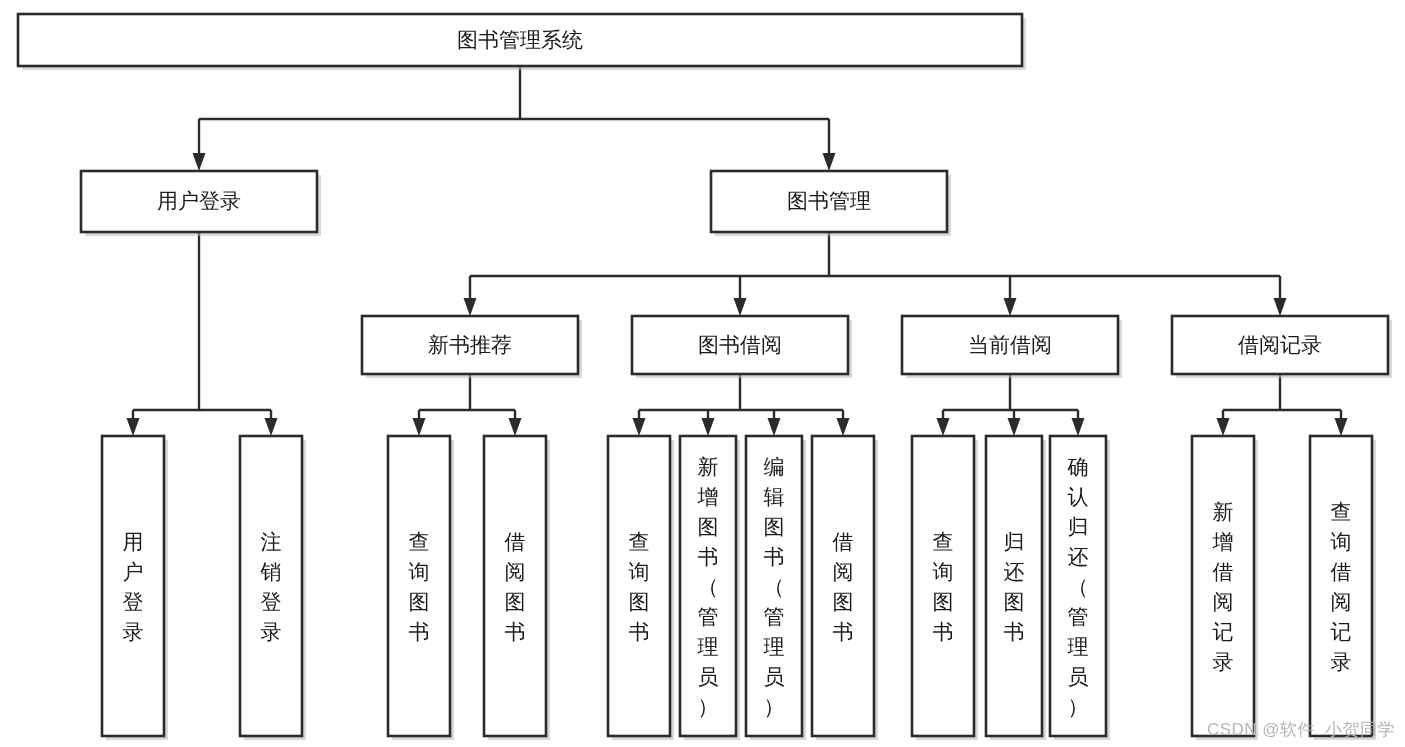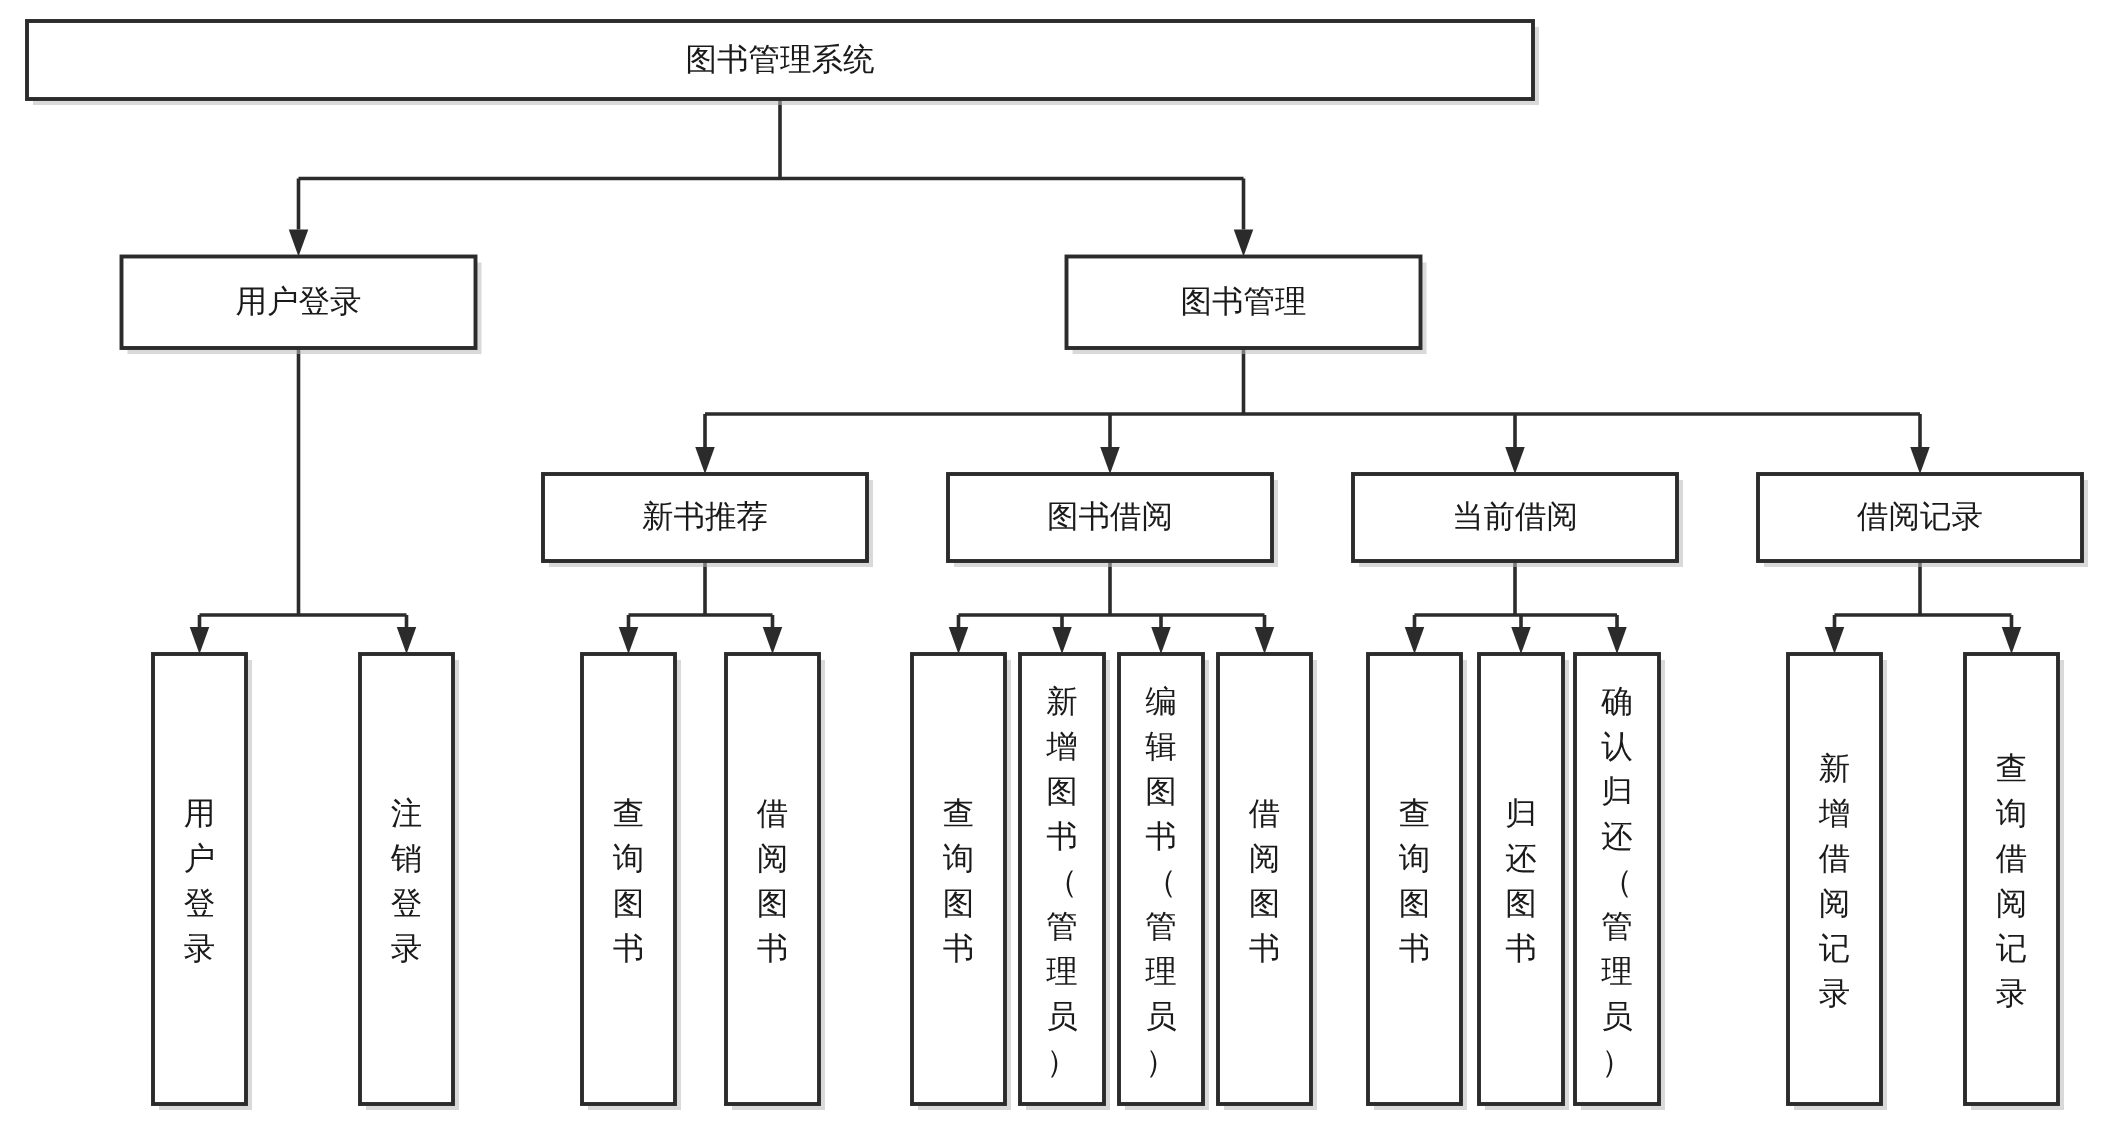--- a/index.html
+++ b/index.html
@@ -242,13 +242,14 @@
           <rect x="1192" y="436" width="62" height="300" class="node-rect"></rect>
           <text x="1223" y="519.4" class="node-label-vertical"><tspan x="1223" dy="0">新</tspan><tspan x="1223" dy="30">增</tspan><tspan x="1223" dy="30">借</tspan><tspan x="1223" dy="30">阅</tspan><tspan x="1223" dy="30">记</tspan><tspan x="1223" dy="30">录</tspan></text>
         </g>
         <g>
           <rect x="1314" y="440" width="62" height="300" class="node-shadow"></rect>
           <rect x="1310" y="436" width="62" height="300" class="node-rect"></rect>
           <text x="1341" y="519.4" class="node-label-vertical"><tspan x="1341" dy="0">查</tspan><tspan x="1341" dy="30">询</tspan><tspan x="1341" dy="30">借</tspan><tspan x="1341" dy="30">阅</tspan><tspan x="1341" dy="30">记</tspan><tspan x="1341" dy="30">录</tspan></text>
         </g>
       </g>
   </svg>
+  <div class="watermark">CSDN @软件_小贺同学</div>
 </div>
 
 </body></html>

